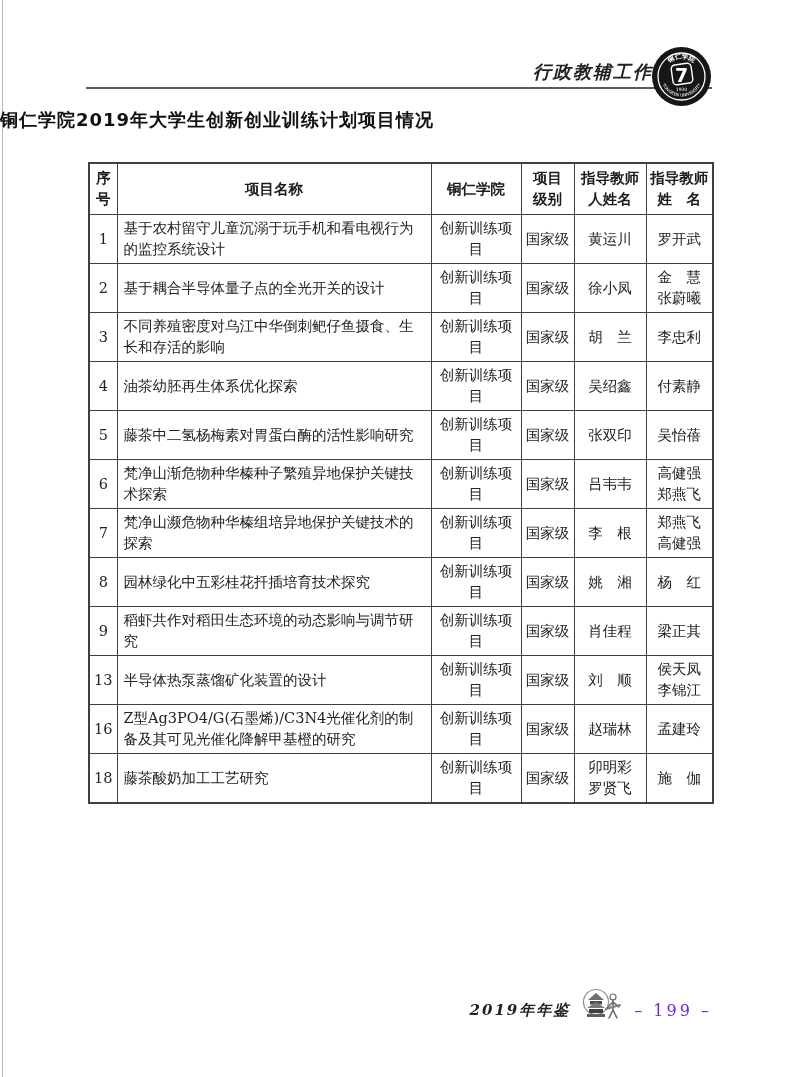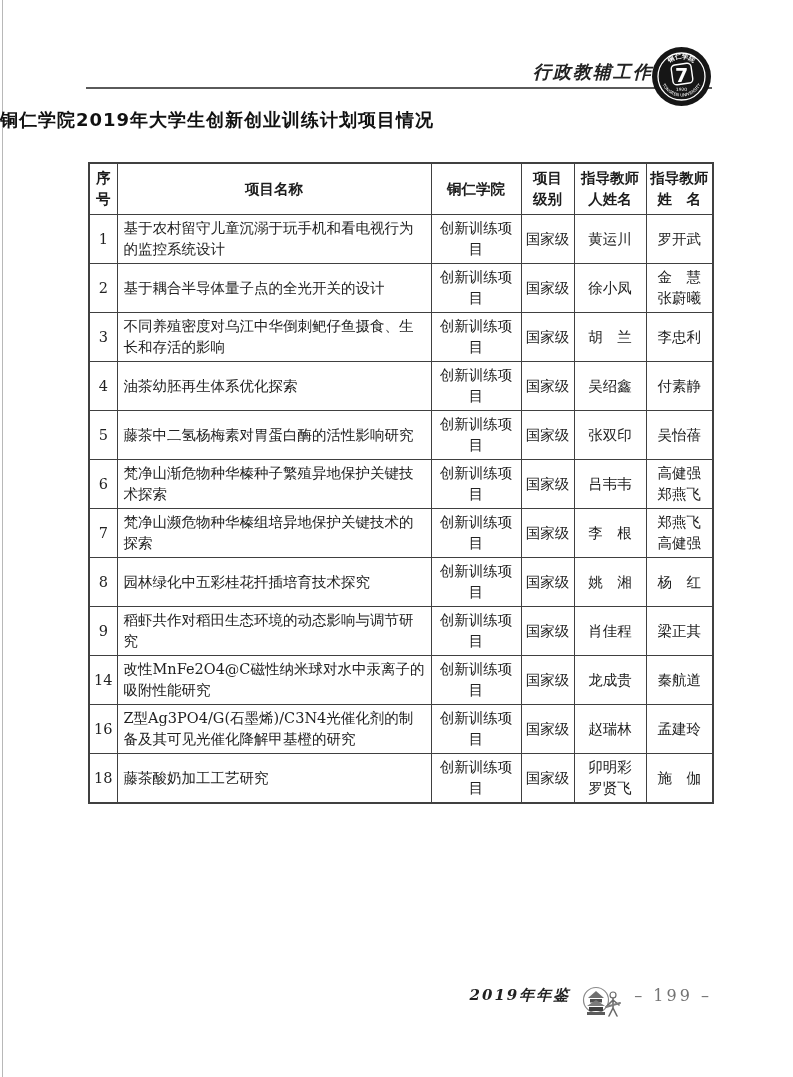--- a/index.html
+++ b/index.html
@@ -59,30 +59,30 @@
     font-family:"DejaVu Serif", serif;
     font-size:14.5px; color:#222;
     padding:3px 4px; text-align:center;
   }
   table.projects td.cell-name {
     text-align:left; padding-left:6px; padding-right:4px;
   }
   
   .footer {
     position:absolute; top:986px; right:81px; height:34px;
-    display:flex; align-items:flex-start; gap:12px;
+    display:flex; align-items:flex-end; gap:12px;
   }
   .yearbook-label {
     font-family:"DejaVu Serif", serif;
     font-style:italic; font-weight:bold;
     font-size:15px; letter-spacing:2px; color:#222;
   }
   .page-number {
     font-family:"DejaVu Serif", serif;
-    font-size:16px; letter-spacing:3px; color:#737373;
+    font-size:16px; letter-spacing:3px; color:#6d28d9;
   }
   .mascot { width:40px; height:32px; }
 </style>
 </head>
 <body>
 
 <div class="page-edge-left"></div>
 
 <div class="corner-label">行政教辅工作</div>
 <div class="head-rule"></div>
@@ -201,26 +201,27 @@
   </tr>
         <tr>
     <td class="cell-no">9</td>
     <td class="cell-name">稻虾共作对稻田生态环境的动态影响与调节研究</td>
     <td class="cell-type">创新训练项目</td>
     <td class="cell-level">国家级</td>
     <td class="cell-leader">肖佳程</td>
     <td class="cell-teacher">梁正其</td>
   </tr>
         <tr>
-    <td class="cell-no">14</td>
-    <td class="cell-name">改性MnFe2O4@C磁性纳米球对水中汞离子的吸附性能研究</td>
-    <td class="cell-type">创新训练项目</td>
-    <td class="cell-level">国家级</td>
-    <td class="cell-leader">龙成贵</td>
-    <td class="cell-teacher">秦航道</td>
+    <td class="cell-no">13</td>
+    <td class="cell-name">半导体热泵蒸馏矿化装置的设计</td>
+    <td class="cell-type">创新训练项目</td>
+    <td class="cell-level">国家级</td>
+    <td class="cell-leader">刘　顺</td>
+    <td class="cell-teacher">侯天凤
+李锦江</td>
   </tr>
         <tr>
     <td class="cell-no">16</td>
     <td class="cell-name">Z型Ag3PO4/G(石墨烯)/C3N4光催化剂的制备及其可见光催化降解甲基橙的研究</td>
     <td class="cell-type">创新训练项目</td>
     <td class="cell-level">国家级</td>
     <td class="cell-leader">赵瑞林</td>
     <td class="cell-teacher">孟建玲</td>
   </tr>
         <tr>

